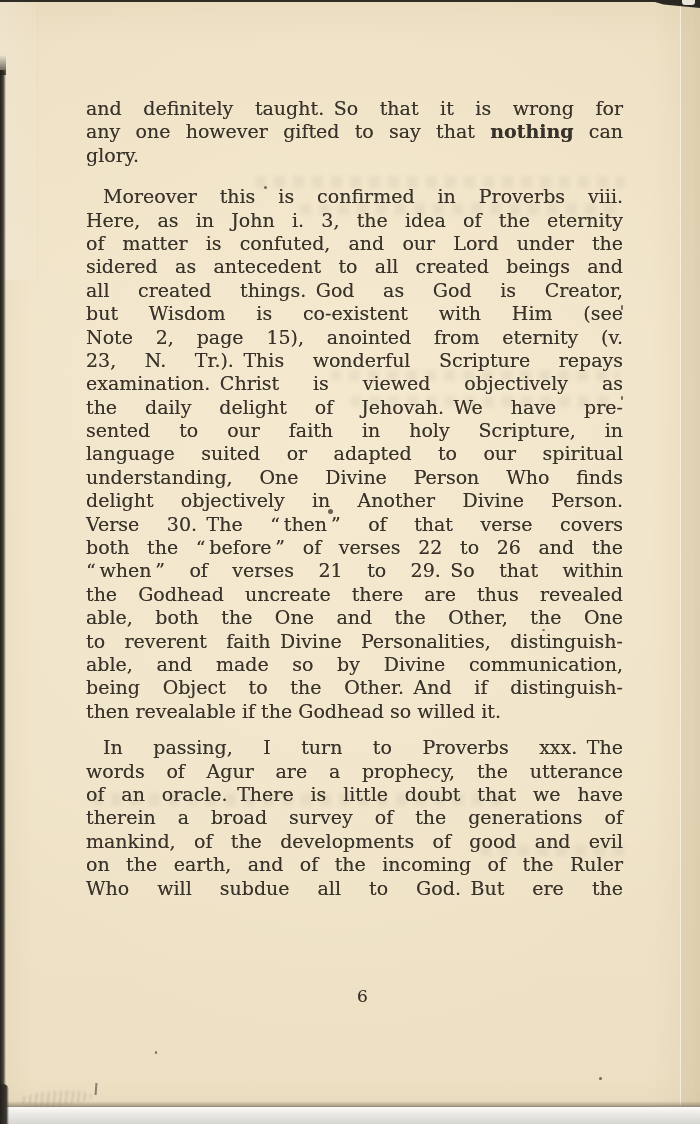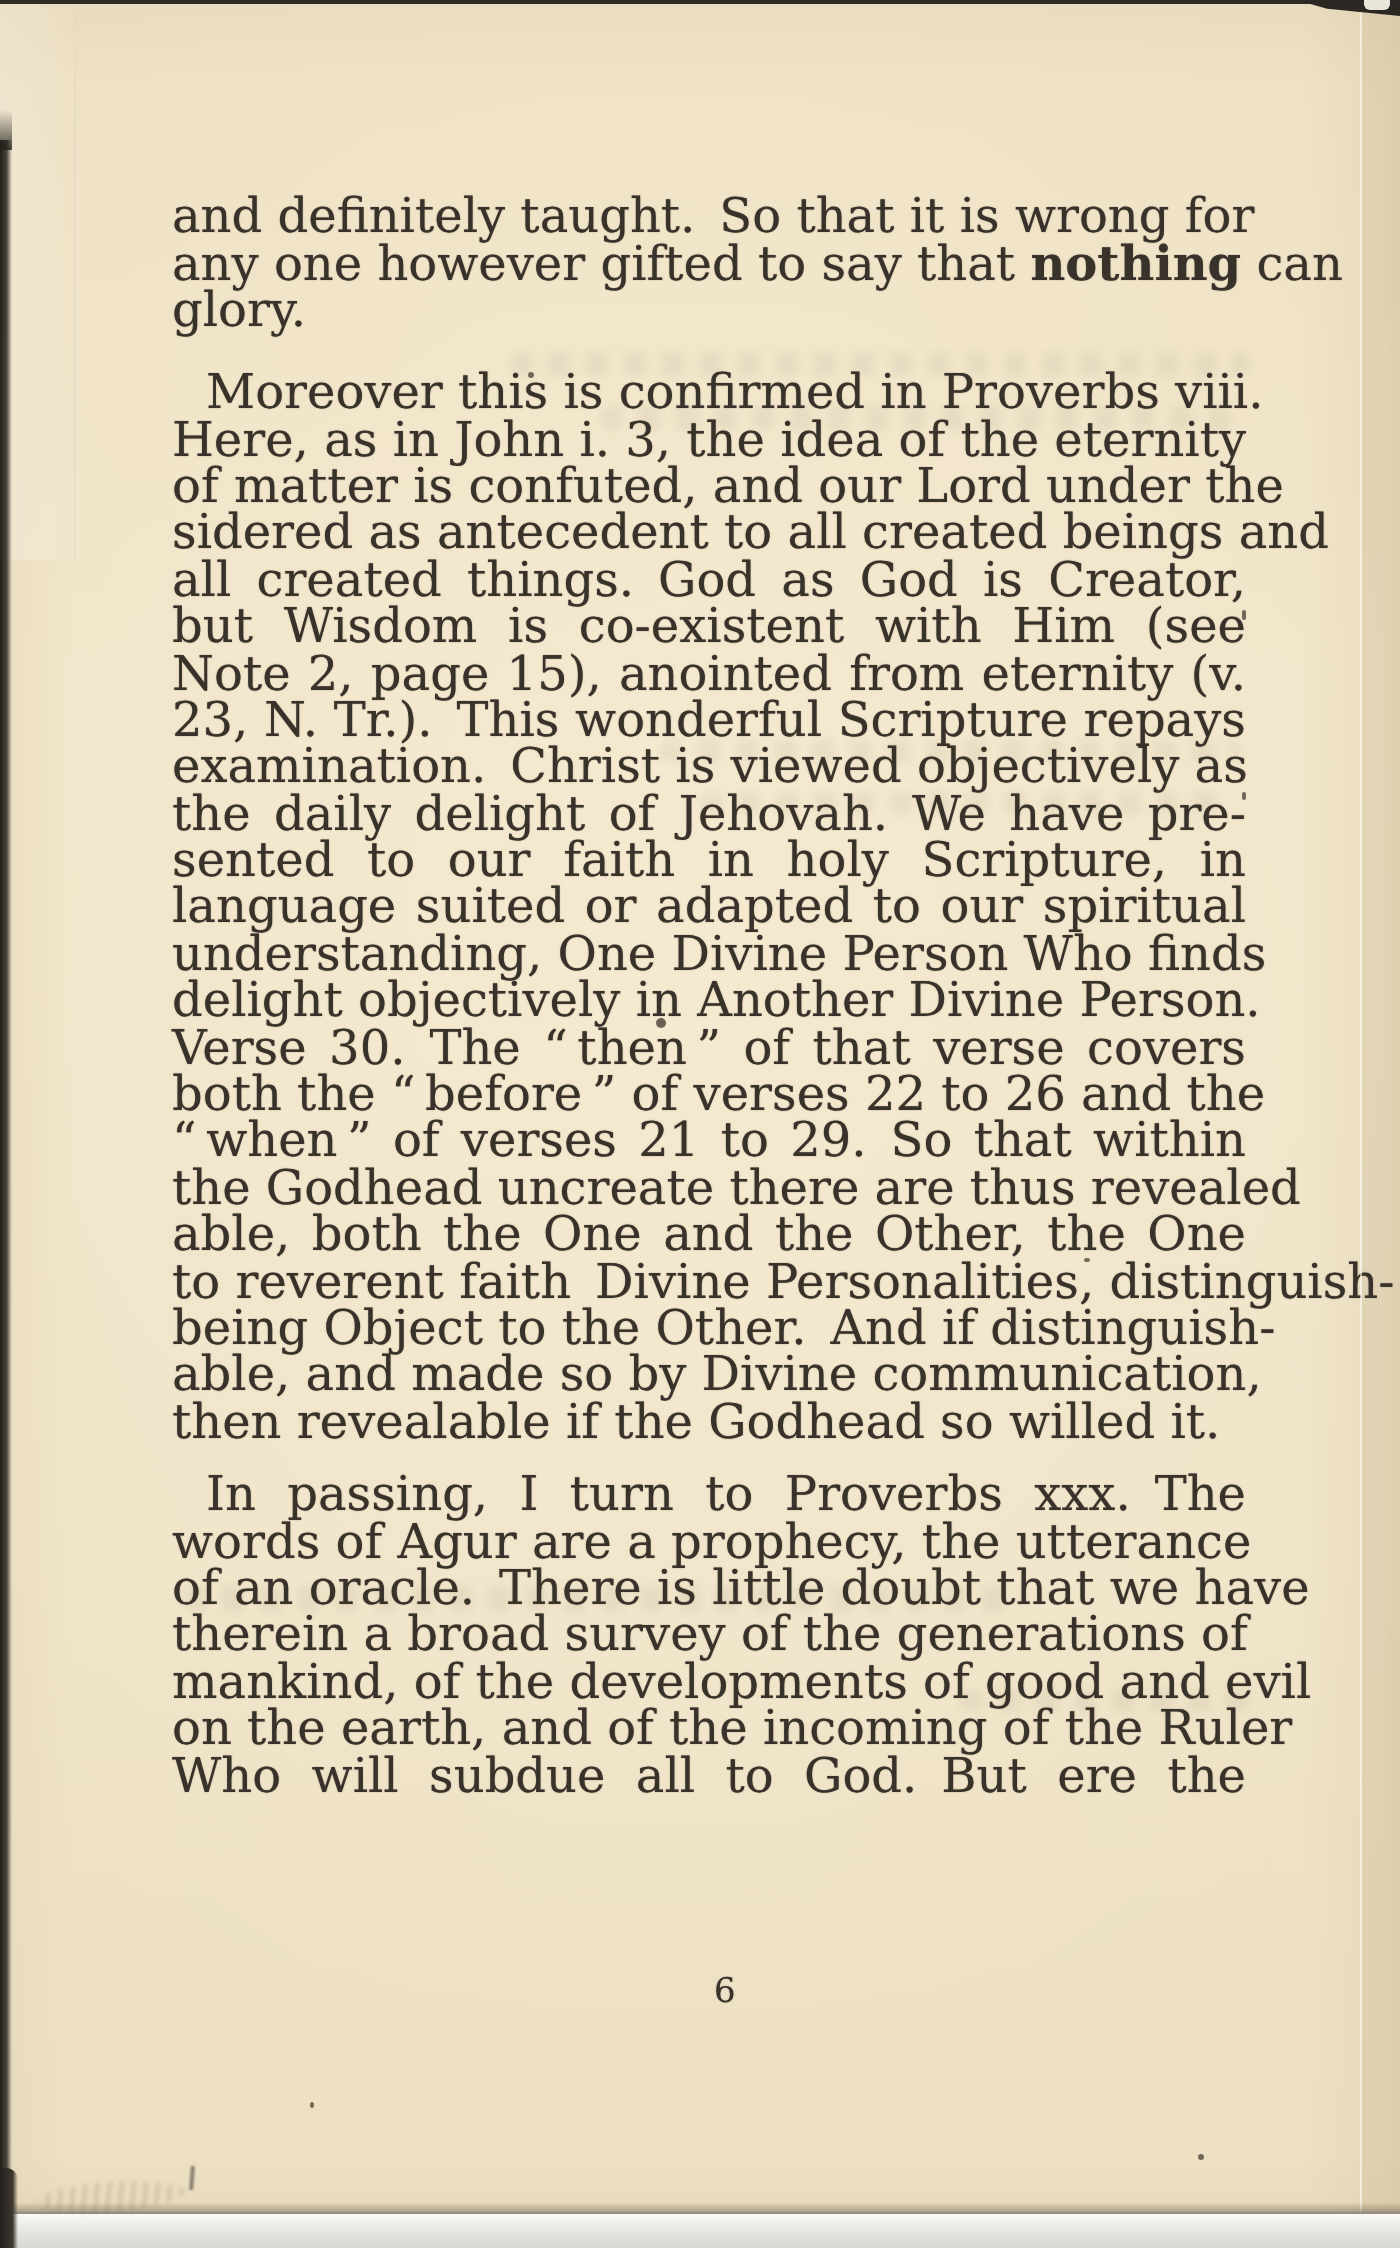--- a/index.html
+++ b/index.html
@@ -12,21 +12,21 @@
   }
   .scan::before{
     content:"";position:absolute;inset:0;pointer-events:none;z-index:1;
     background:
       linear-gradient(90deg, rgba(210,194,162,.20) 0, rgba(0,0,0,0) 5%, rgba(0,0,0,0) 93%, rgba(205,188,152,.25) 100%),
       linear-gradient(180deg, rgba(214,198,166,.22) 0, rgba(0,0,0,0) 4%, rgba(0,0,0,0) 96%, rgba(208,192,158,.22) 100%);
   }
   
   .text-block{
     position:absolute;left:86px;top:97px;width:537px;z-index:2;
-    font-size:24px;color:#38322a;
+    font-size:19px;color:#38322a;
     text-shadow:0 0 .6px rgba(52,45,35,.55);
   }
   .para{margin:0;}
   .para.p2{margin-top:18px;}
   .para.p3{margin-top:13px;}
   .tline{
     line-height:23.4px;height:23.4px;white-space:nowrap;
     text-align:justify;text-align-last:justify;
   }
   .tline.first{text-indent:17px;}
@@ -107,22 +107,22 @@
       <div class="tline">sented to our faith in holy Scripture, in</div>
       <div class="tline">language suited or adapted to our spiritual</div>
       <div class="tline">understanding, One Divine Person Who finds</div>
       <div class="tline">delight objectively in Another Divine Person.</div>
       <div class="tline">Verse 30. The “ then ” of that verse covers</div>
       <div class="tline">both the “ before ” of verses 22 to 26 and the</div>
       <div class="tline">“ when ” of verses 21 to 29. So that within</div>
       <div class="tline">the Godhead uncreate there are thus revealed</div>
       <div class="tline">able, both the One and the Other, the One</div>
       <div class="tline">to reverent faith Divine Personalities, distinguish-</div>
+      <div class="tline">able, and made so by Divine communication,</div>
       <div class="tline">being Object to the Other. And if distinguish-</div>
-      <div class="tline">able, and made so by Divine communication,</div>
       <div class="tline last">then revealable if the Godhead so willed it.</div>
     </div>
 
     <div class="para p3">
       <div class="tline first">In passing, I turn to Proverbs xxx. The</div>
       <div class="tline">words of Agur are a prophecy, the utterance</div>
       <div class="tline">of an oracle. There is little doubt that we have</div>
       <div class="tline">therein a broad survey of the generations of</div>
       <div class="tline">mankind, of the developments of good and evil</div>
       <div class="tline">on the earth, and of the incoming of the Ruler</div>

